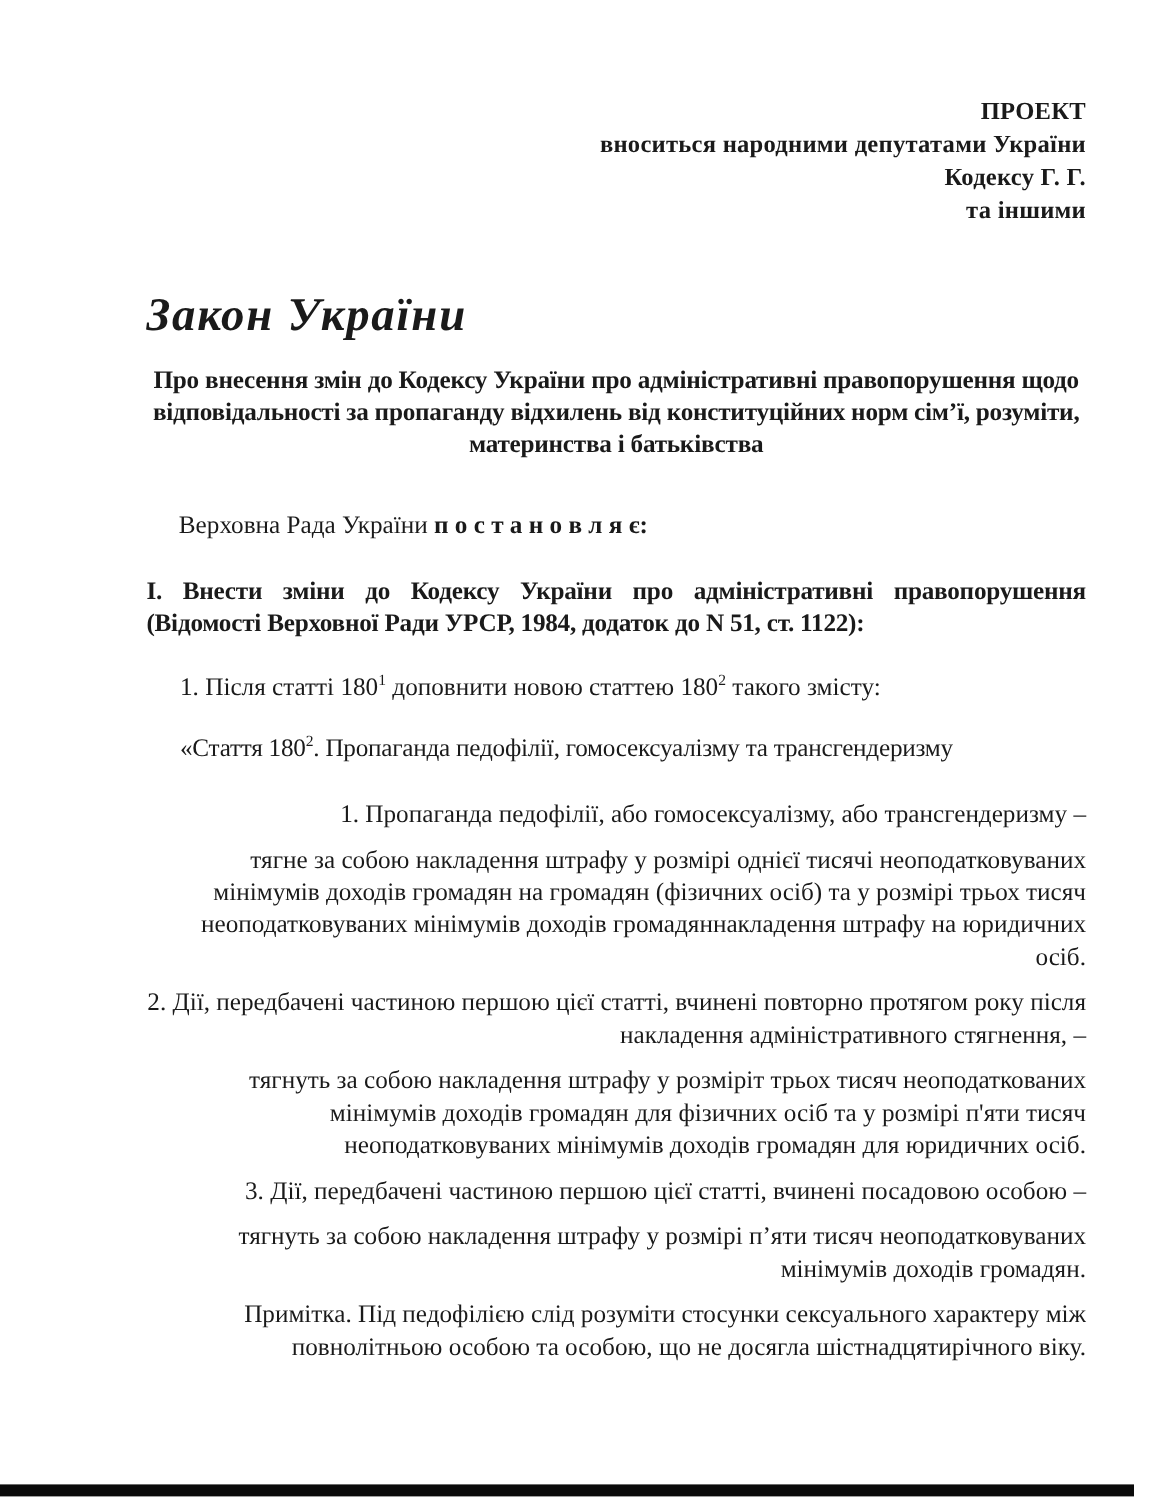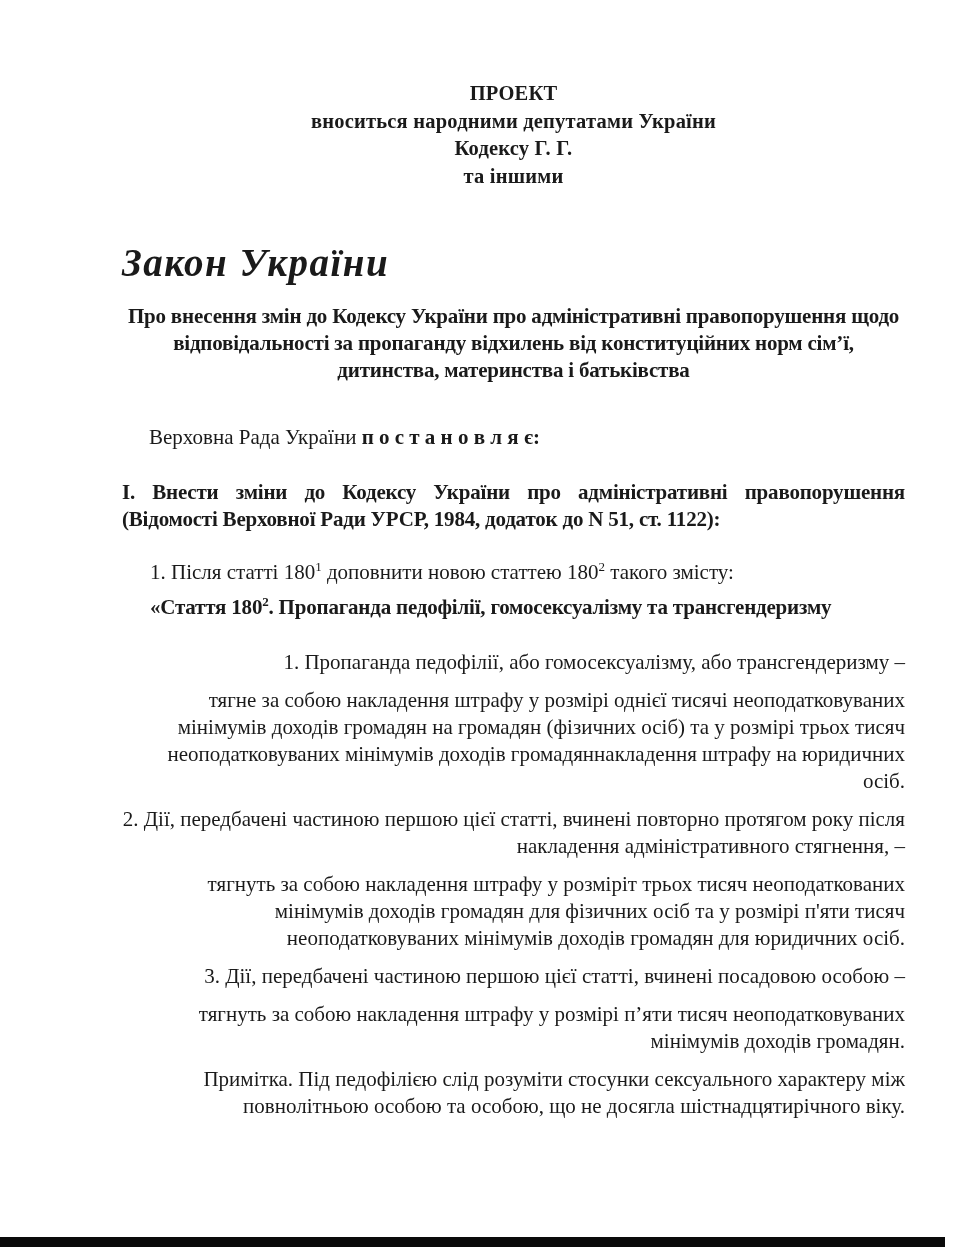--- a/index.html
+++ b/index.html
@@ -10,21 +10,21 @@
     height: 1249px;
     background: #ffffff;
     color: #1a1a1a;
     font-family: "Liberation Serif", "DejaVu Serif", serif;
     overflow: hidden;
   }
   .content { padding: 0 57px 0 122px; }
 
   .doc-header {
     margin-top: 80px;
-    text-align: center;
+    text-align: right;
     font-weight: bold;
     font-size: 20.5px;
     line-height: 27.5px;
     letter-spacing: 0.2px;
   }
 
   .doc-title {
     margin-top: 50px;
     text-align: left;
     font-style: italic;
@@ -52,22 +52,22 @@
     line-height: 27px;
     text-align: justify;
     letter-spacing: -0.2px;
   }
 
   .item-1 { margin-top: 26px; font-size: 21px; line-height: 27px; text-indent: 28px; }
 
   sup { font-size: 13px; line-height: 0; vertical-align: super; }
 
   .article-heading {
-    margin-top: 8px;
-    font-weight: bold;
+    margin-top: 24px;
+    font-weight: normal;
     font-size: 21px;
     line-height: 27px;
     text-indent: 28px;
     letter-spacing: -0.2px;
   }
 
   .body-p { margin-top: 11px; font-size: 21px; line-height: 27px; text-align: right; }
   .body-p.first { margin-top: 28px; }
 
   .bottom-bar {
@@ -87,21 +87,21 @@
 
     <header class="doc-header">
       <div>ПРОЕКТ</div>
       <div>вноситься народними депутатами України</div>
       <div>Кодексу Г. Г.</div>
       <div>та іншими</div>
     </header>
 
     <h1 class="doc-title">Закон України</h1>
 
-    <h2 class="doc-subtitle">Про внесення змін до Кодексу України про адміністративні правопорушення щодо відповідальності за пропаганду відхилень від конституційних норм сім’ї, дитинства, материнства і батьківства</h2>
+    <h2 class="doc-subtitle">Про внесення змін до Кодексу України про адміністративні правопорушення щодо відповідальності за пропаганду відхилень від конституційних норм сім’ї, розуміти, материнства і батьківства</h2>
 
     <p class="preamble"><span>Верховна Рада України </span><span class="verb">п о с т а н о в л я є:</span></p>
 
     <p class="section-heading">І. Внести зміни до Кодексу України про адміністративні правопорушення (Відомості Верховної Ради УРСР, 1984, додаток до N 51, ст. 1122):</p>
 
     <p class="item-1"><span>1. Після статті 180</span><sup>1</sup><span> доповнити новою статтею 180</span><sup>2</sup><span> такого змісту:</span></p>
 
     <p class="article-heading"><span>«Стаття 180</span><sup>2</sup><span>. Пропаганда педофілії, гомосексуалізму та трансгендеризму</span></p>
 
     <p class="body-p first">1. Пропаганда педофілії, або гомосексуалізму, або трансгендеризму –</p>

